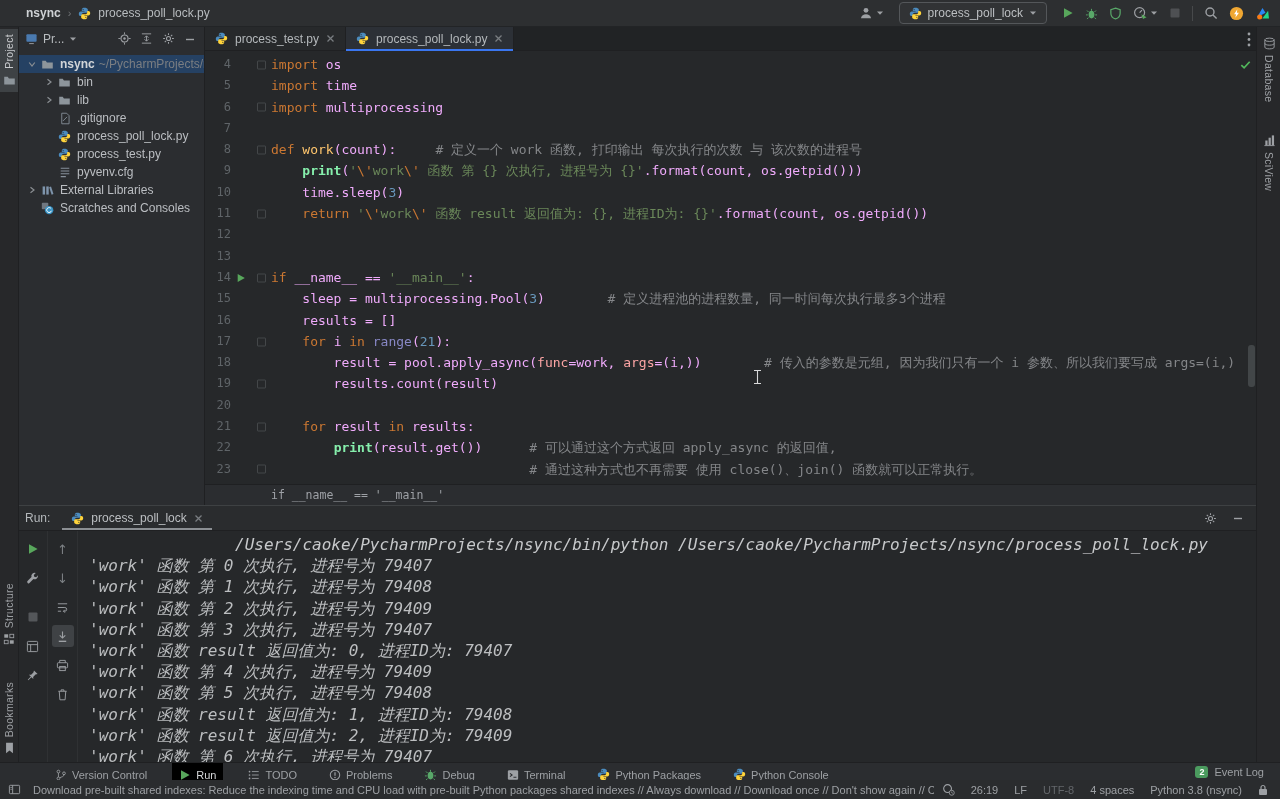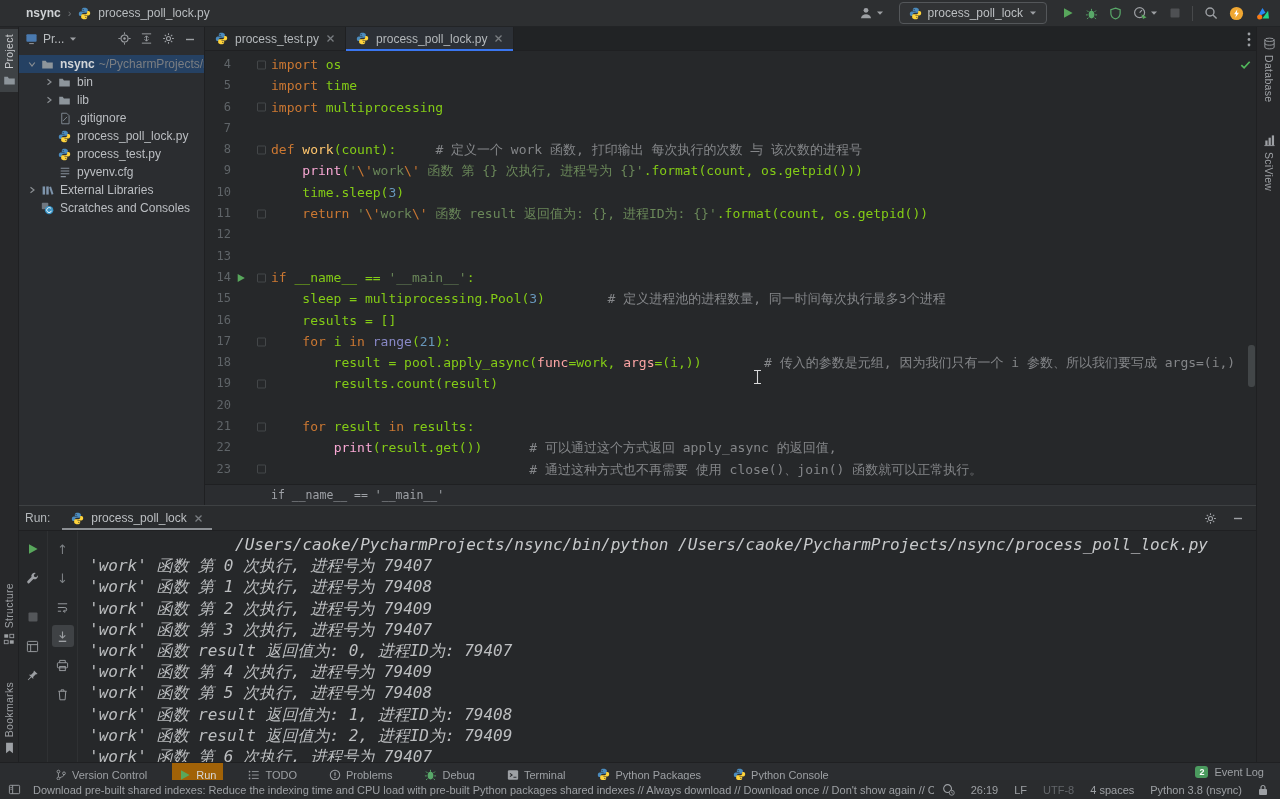--- a/index.html
+++ b/index.html
@@ -73,23 +73,23 @@
     border:1px solid #55585b;border-radius:1px;opacity:.65;}
   .ltext{white-space:pre;}
   .ltext span{white-space:pre;}
   .tok-kw{color:#cc7832;}
   .tok-fn{color:#ffc66d;}
   .tok-st{color:#6a8759;}
   .tok-es{color:#cc7832;}
   .tok-nu{color:#6897bb;}
   .tok-cm{color:#848689;}
   .tok-bi{color:#8888c6;}
-  .tok-pr{color:#f9a8d4;}
+  .tok-pr{color:#86efac;font-weight:bold;}
   .tok-pa{color:#fca5a5;}
-  .tok-df{color:#84cc16;}
+  .tok-df{color:#f0abfc;}
   .ed-breadcrumb{position:absolute;left:0;right:0;bottom:0;height:21px;background:#2b2d30;
     border-top:1px solid #1f2022;display:flex;align-items:center;padding-left:66px;box-sizing:border-box;
     font-family:"DejaVu Sans Mono",monospace;font-size:11.5px;color:#9ea1a6;}
   .ibeam{position:absolute;left:548px;top:342px;}
 
   
   .run-panel{position:absolute;left:18px;top:505px;width:1238px;height:257px;background:#26282a;
     border-top:1px solid #3e4143;box-sizing:border-box;}
   .run-header{height:24px;display:flex;align-items:center;background:#2a2c2e;border-bottom:1px solid #1f2022;}
   .run-label{color:#b4b8bb;font-size:12px;margin:0 12px 0 7px;}
@@ -108,21 +108,21 @@
   .console{position:absolute;left:62px;top:0;right:0;bottom:0;overflow:hidden;
     font-family:"DejaVu Sans Mono",monospace;font-size:16px;line-height:21.2px;color:#bcbec0;padding-top:3px;font-style:italic;}
   .console-line{white-space:pre;padding-left:9px;}
   .console-line.cmd{padding-left:155px;color:#c7c9cb;}
 
   
   .bottom-bar{position:absolute;left:0;top:762px;width:1280px;height:18px;background:#2b2d30;
     border-top:1px solid #1f2022;display:flex;align-items:center;font-size:11px;color:#9da0a4;
     padding-left:48px;box-sizing:border-box;gap:18px;}
   .bb-item{display:flex;align-items:flex-end;gap:5px;height:18px;padding:0 7px;}
-  .bb-item.active{background:#a16207;color:#d5d7d9;}
+  .bb-item.active{background:#000000;color:#d5d7d9;}
   .bb-right{margin-left:auto;margin-right:16px;display:flex;align-items:center;gap:6px;}
   .badge{background:#4b9b5f;color:#fff;font-size:9px;font-weight:bold;border-radius:3px;
     padding:0 4px;height:12px;line-height:12px;}
 
   
   .status-bar{position:absolute;left:0;top:780px;width:1280px;height:19px;background:#2a2c2e;
     display:flex;align-items:center;font-size:11px;color:#9da0a4;padding:0 12px 0 8px;box-sizing:border-box;gap:8px;}
   .status-msg{margin-left:4px;white-space:nowrap;overflow:hidden;}
   .status-right{margin-left:auto;display:flex;align-items:center;gap:16px;flex:none;}
   .dim{color:#63666a;}

